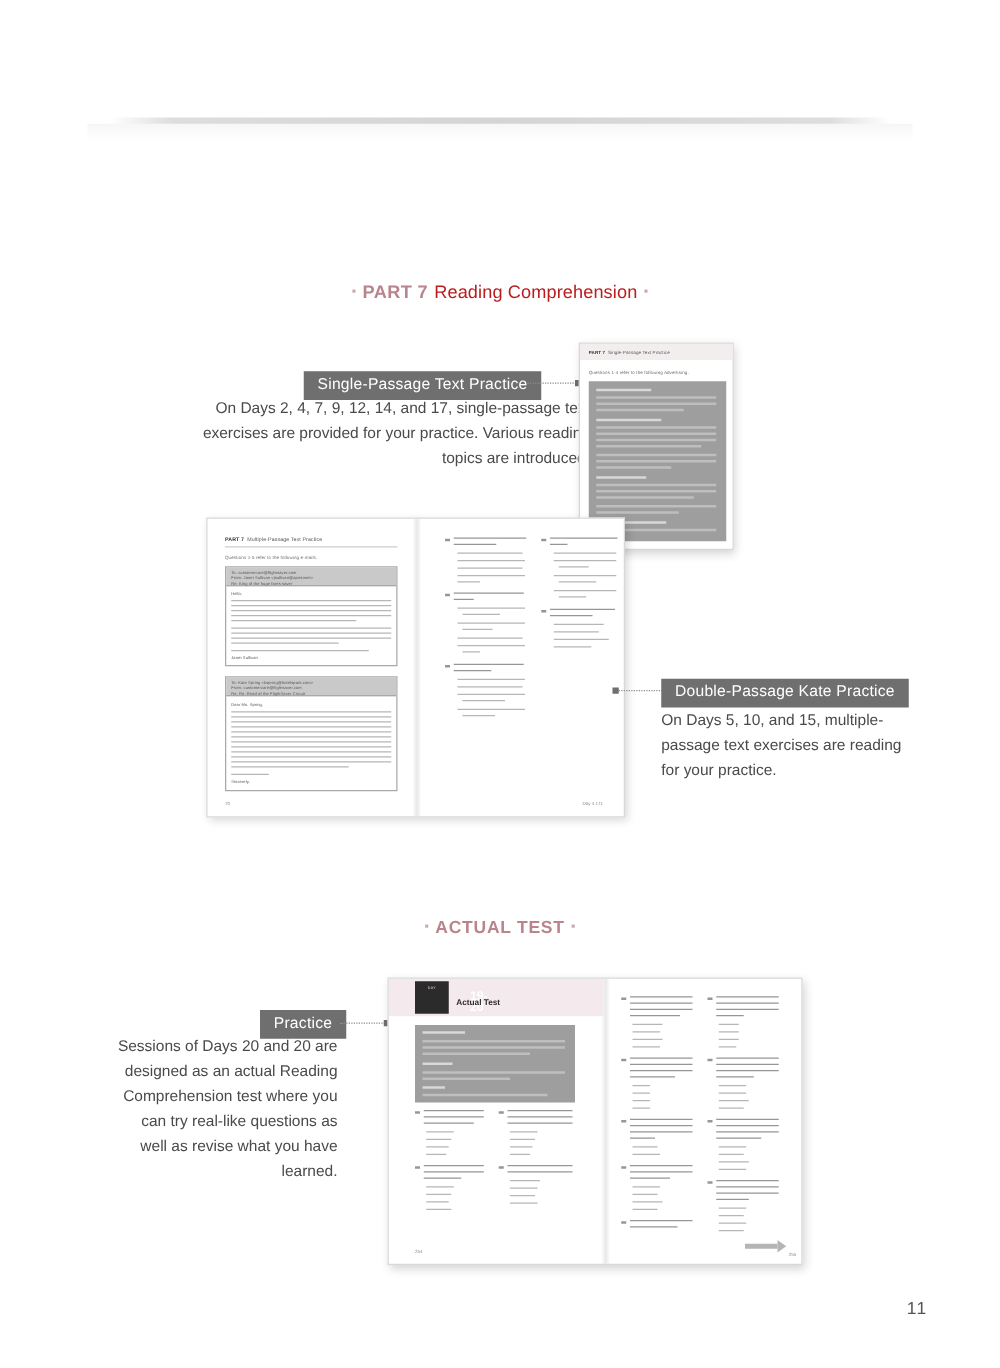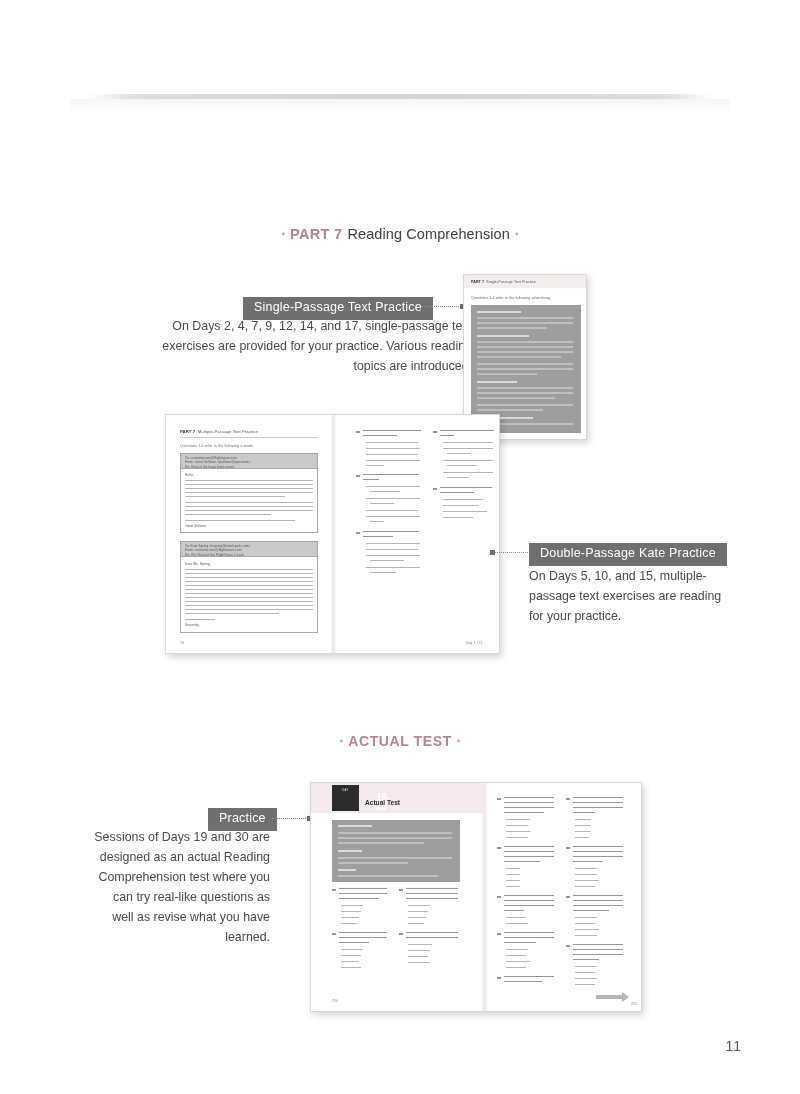--- a/index.html
+++ b/index.html
@@ -45,21 +45,21 @@
     font-size: 10px;
     vertical-align: 2px;
     padding: 0 5px;
   }
   .section-heading .part {
     color: #b9848c;
     font-weight: bold;
     letter-spacing: 0.3px;
   }
   .section-heading .part-title {
-    color: #404040;
+    color: #b91c1c;
     font-weight: normal;
     padding-left: 5px;
   }
   #heading-part7 { left: 0; width: 800px; top: 226px; }
   #heading-actual { left: 0; width: 800px; top: 733px; }
   #heading-actual .part {
     color: #b9848c;
     font-weight: bold;
     letter-spacing: 0.6px;
     font-size: 14px;
@@ -411,21 +411,21 @@
 <div class="connector to-left" id="conn-double"></div>
 <div class="callout-label" id="label-double">Double-Passage Kate Practice</div>
 <div class="desc" id="desc-double">On Days 5, 10, and 15, multiple-passage text exercises are reading for your practice.</div>
 
 <div class="section-heading" id="heading-actual">
   <span class="bullet">▪</span><span class="part">ACTUAL TEST</span><span class="bullet">▪</span>
 </div>
 
 <div class="callout-label" id="label-practice">Practice</div>
 <div class="connector to-right" id="conn-practice"></div>
-<div class="desc" id="desc-practice">Sessions of Days 19 and 30 are designed as an actual Reading Comprehension test where you can try real-like questions as well as revise what you have learned.</div>
+<div class="desc" id="desc-practice">Sessions of Days 20 and 20 are designed as an actual Reading Comprehension test where you can try real-like questions as well as revise what you have learned.</div>
 
 <div class="mock" style="left:310px; top:782px; width:332px; height:230px;">
   <div class="spine" style="left:170px;"></div>
 
   <div class="at-headerbar" style="left:0; top:0; width:172px; height:30px;"></div>
   <div class="day-badge" style="left:21px; top:2px; width:27px; height:26px;">
     <span class="dl">DAY</span>
     <span class="dn">19-20</span>
   </div>
   <div class="at-title" style="left:54px; top:16px;">Actual Test</div>

